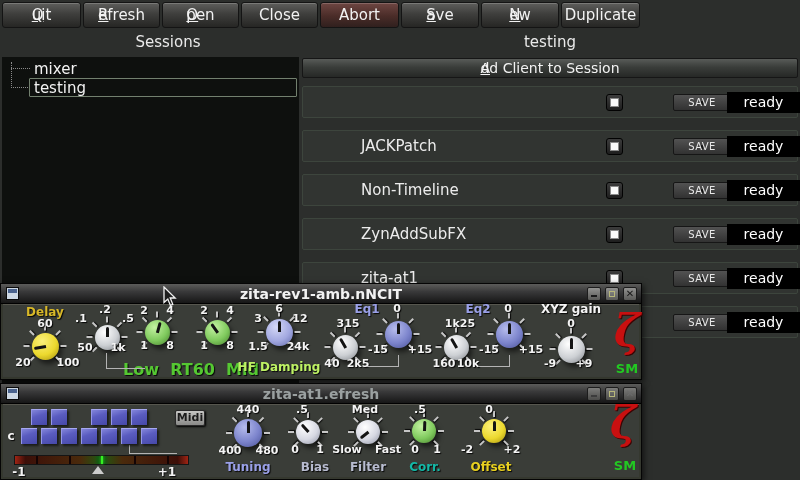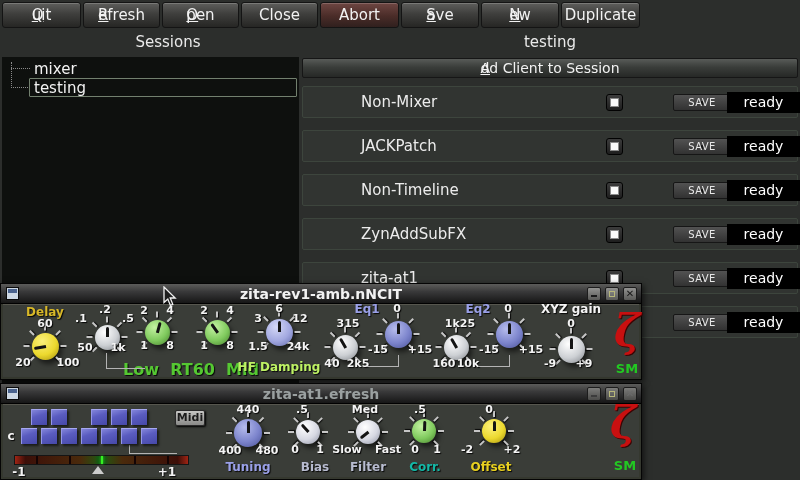--- a/index.html
+++ b/index.html
@@ -100,21 +100,20 @@
     <div class="tdotv" style="left:9px;top:5px;height:26px;"></div>
     <div class="tdot" style="left:9px;top:11px;width:19px;"></div>
     <div class="tdot" style="left:9px;top:30px;width:19px;"></div>
   <div class="titem" style="left: 27px; top: 2px; width: 268px; height: 19px;">mixer</div>
       <div class="titem sel" style="left: 27px; top: 21px; width: 268px; height: 19px;">testing</div>
     </div>
 
   <div class="addbtn"><u>A</u>dd Client to Session</div>
   <div id="clients" style="position:absolute;left:0;top:0;width:800px;height:480px;pointer-events:none;">
       <div class="crow" style="left: 302px; top: 86px; width: 496px; height: 32px;">
-        <div class="cname">Non-Mixer</div>
         <div class="cbox">
           <div class="cboxin"></div>
         </div>
         <div class="csave">
           <span class="led"></span>
           <span>SAVE</span>
         </div>
         <div class="cready">ready</div>
       </div>
       <div class="crow" style="left: 302px; top: 130px; width: 496px; height: 32px;">

